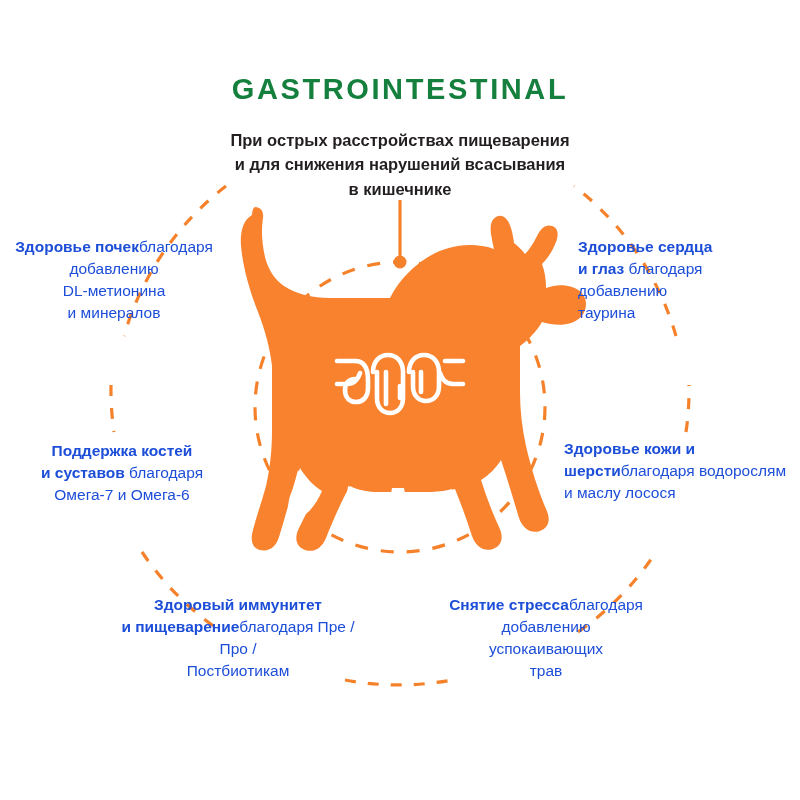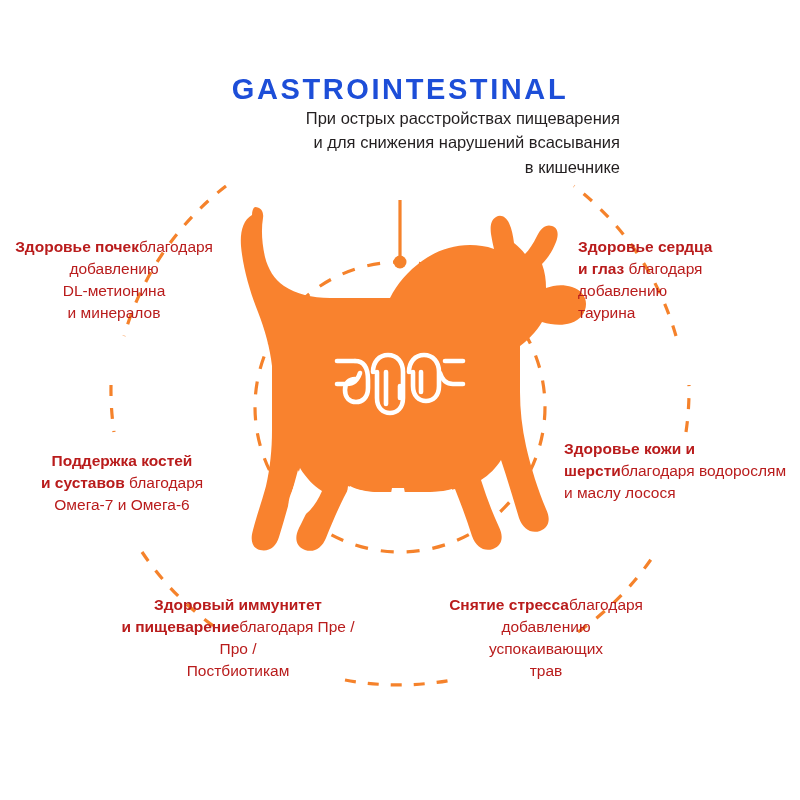--- a/index.html
+++ b/index.html
@@ -22,62 +22,62 @@
   
   .title {
     position: absolute;
     left: 0;
     top: 74px;
     width: 800px;
     text-align: center;
     font-size: 29px;
     font-weight: bold;
     letter-spacing: 2.6px;
-    color: #1d4ed8;
+    color: #15803d;
     line-height: 1.1;
   }
   .subtitle {
     position: absolute;
     left: 180px;
-    top: 106px;
+    top: 128px;
     width: 440px;
-    text-align: right;
+    text-align: center;
     font-size: 16.5px;
-    font-weight: normal;
+    font-weight: bold;
     color: #231f20;
     line-height: 1.47;
     white-space: pre-line;
   }
 
   
   #art {
     position: absolute;
     left: 0;
     top: 0;
     width: 800px;
     height: 800px;
   }
 
   
   .callout {
     position: absolute;
     font-size: 15.5px;
-    color: #b91c1c;
+    color: #1d4ed8;
     line-height: 1.42;
     white-space: pre-line;
   }
   .callout .hd {
     font-weight: bold;
   }
   .callout .bd {
     font-weight: normal;
   }
 
   .c-kidney   { left: 6px;   top: 236px; width: 216px; text-align: center; }
-  .c-bones    { left: 6px;   top: 440px; width: 232px; text-align: center; margin-top: 10px; }
+  .c-bones    { left: 6px;   top: 440px; width: 232px; text-align: center; }
   .c-heart    { left: 578px; top: 236px; width: 210px; text-align: left; }
   .c-skin     { left: 564px; top: 438px; width: 246px; text-align: left; }
   .c-immune   { left: 114px; top: 594px; width: 248px; text-align: center; }
   .c-stress   { left: 424px; top: 594px; width: 244px; text-align: center; }
 </style>
 </head>
 <body>
 
 <div id="poster">
 

